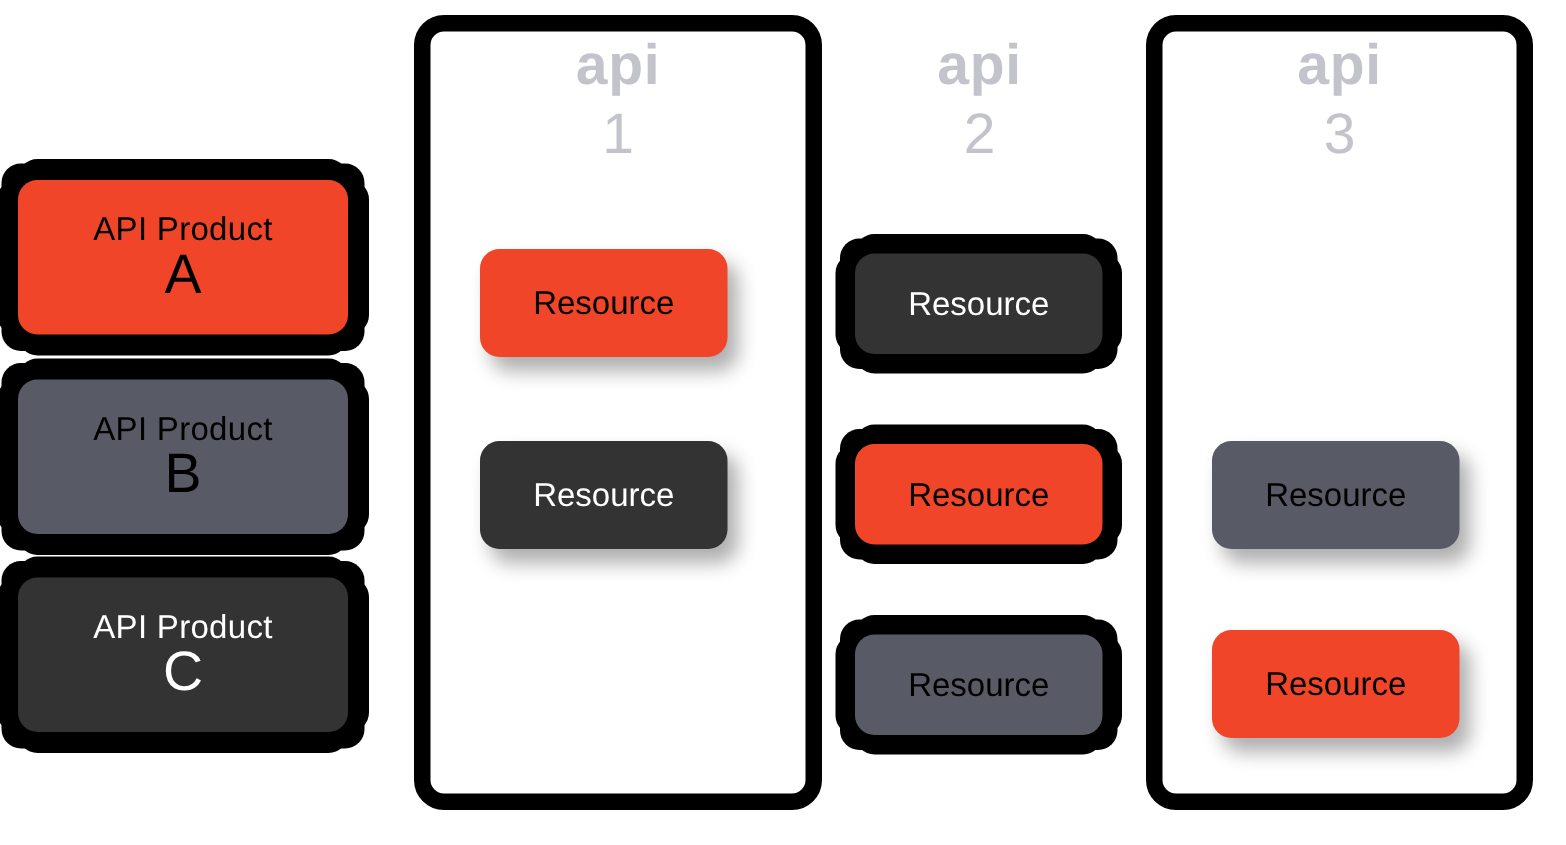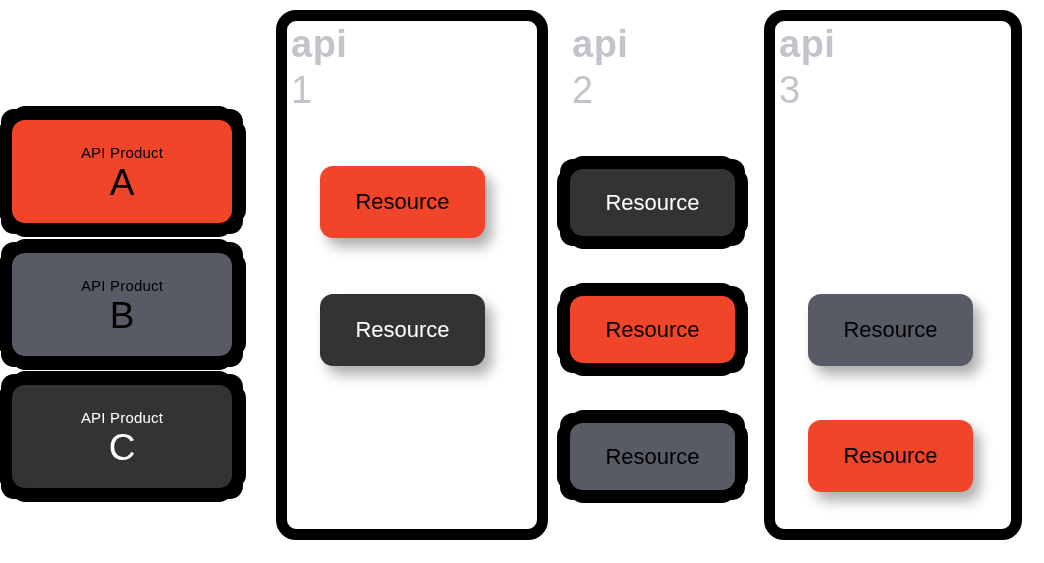--- a/index.html
+++ b/index.html
@@ -26,21 +26,21 @@
     display: flex;
     flex-direction: column;
     align-items: center;
     justify-content: center;
     box-shadow: 11px 11px 0 0 #000000, -11px -11px 0 0 #000000,
                 11px -11px 0 0 #000000, -11px 11px 0 0 #000000,
                 0 14px 0 0 #000000, 0 -14px 0 0 #000000,
                 14px 0 0 0 #000000, -14px 0 0 0 #000000;
   }
   .product-card .line1 {
-    font-size: 15px;
+    font-size: 22px;
     line-height: 23px;
     letter-spacing: 0.2px;
   }
   .product-card .line2 {
     font-size: 37px;
     line-height: 40px;
     font-weight: 400;
     margin-top: -1px;
   }
 
@@ -52,23 +52,23 @@
     border: 11px solid #000000;
     border-radius: 20px;
   }
   .api-container.no-frame {
     border-color: transparent;
     border-width: 0;
     background: transparent;
   }
   .api-label {
     position: absolute;
+    text-align: center;
     color: #c3c4cb;
     user-select: none;
-    margin-left: 15px;
   }
   .api-label .api-word {
     display: block;
     font-size: 38px;
     line-height: 44px;
     font-weight: bold;
     letter-spacing: 0.5px;
   }
   .api-label .api-num {
     display: block;

